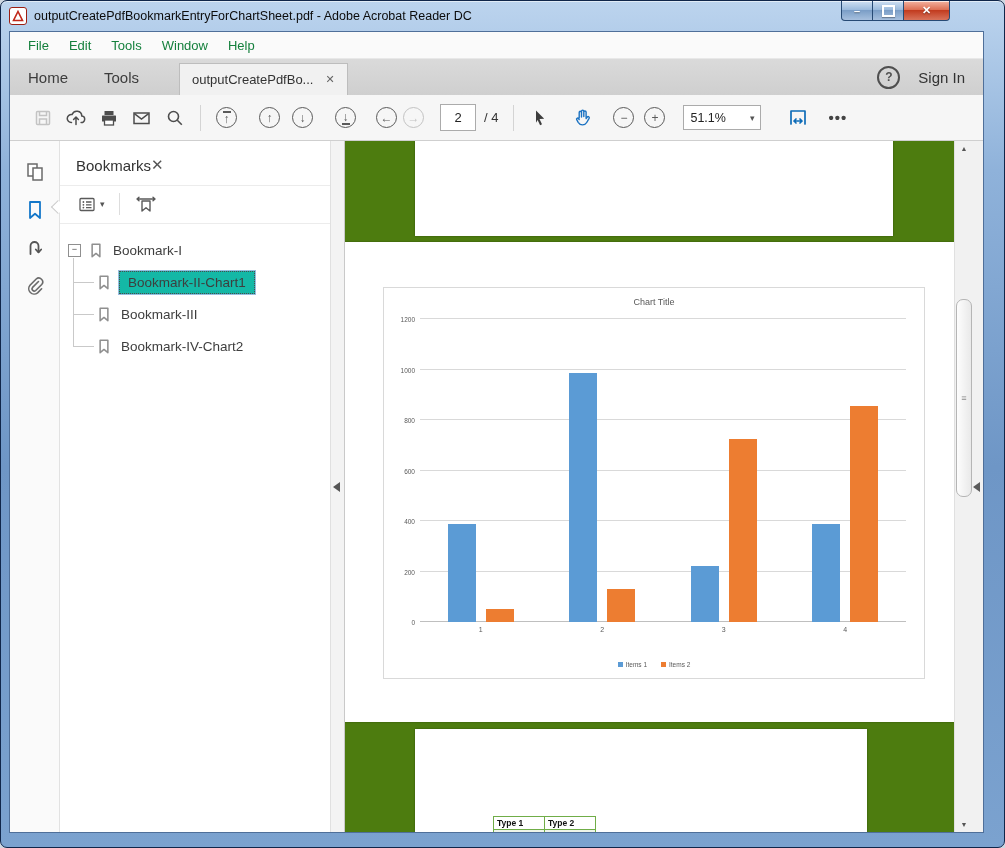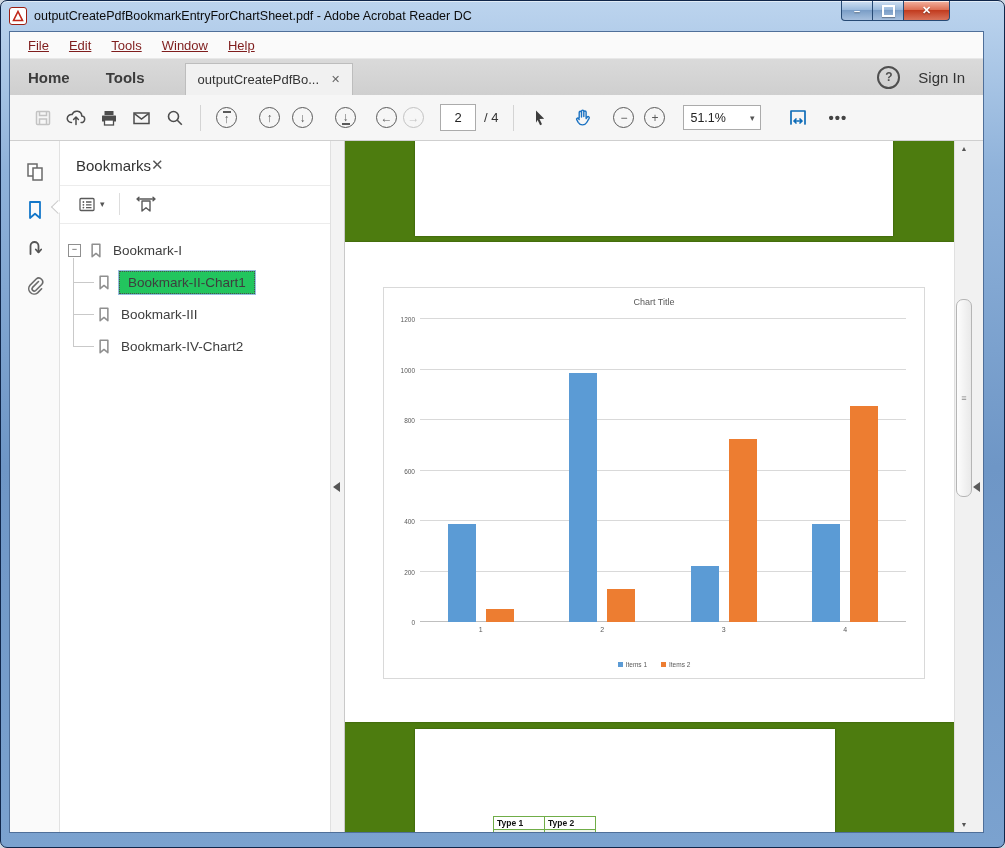--- a/index.html
+++ b/index.html
@@ -17,24 +17,24 @@
           background:linear-gradient(#cfe0f2,#9cbbdd 45%,#7b9ec7 50%,#a7c0de);box-shadow:inset 0 1px 0 rgba(255,255,255,.7);}
   .winbtn.min{width:30px;border-radius:0 0 0 4px;}
   .winbtn.max{width:30px;border-left:none;}
   .winbtn.close{width:45px;border-left:none;border-radius:0 0 4px 0;
           background:linear-gradient(#f3b3a1,#de7055 45%,#c23c20 50%,#d8735b);}
   .maxglyph{width:9px;height:8px;border:2px solid #fff;box-shadow:0 1px 1px rgba(0,0,0,.3);}
   
   .content{position:absolute;left:8px;top:30px;right:20px;bottom:14px;background:#fff;display:flex;flex-direction:column;overflow:hidden;border:1px solid #4f6f99;}
   
   .menubar{height:26px;background:#fafafa;display:flex;align-items:center;padding-left:8px;border-bottom:1px solid #e8e8e8;flex:0 0 auto;}
-  .menu-item{font-size:13px;color:#7f1d1d;padding:4px 10px;text-decoration:underline;}
+  .menu-item{font-size:13px;color:#15803d;padding:4px 10px;}
   
   .tabbar{height:36px;background:linear-gradient(#dadada,#cfcfcf);display:flex;align-items:center;position:relative;flex:0 0 auto;}
-  .tab-main{font-size:15px;font-weight:bold;color:#3c3c3c;padding:0 18px;}
+  .tab-main{font-size:15px;font-weight:normal;color:#3c3c3c;padding:0 18px;}
   .doc-tab{align-self:flex-end;height:31px;margin-left:22px;background:#f1f1f1;border:1px solid #bdbdbd;border-bottom:none;
            display:flex;align-items:center;gap:12px;padding:0 12px;font-size:13px;color:#333;}
   .tab-close{color:#666;font-size:11px;}
   .tabbar-right{position:absolute;right:18px;top:0;bottom:0;display:flex;align-items:center;gap:18px;}
   .q-circ{width:19px;height:19px;border:2px solid #4f4f4f;border-radius:50%;display:flex;align-items:center;justify-content:center;
           font-size:12px;font-weight:bold;color:#4f4f4f;}
   .signin{font-size:15px;font-weight:normal;color:#333;}
   
   .toolbar{height:45px;background:#f6f6f6;border-bottom:1px solid #cfcfcf;display:flex;align-items:center;padding-left:16px;flex:0 0 auto;}
   .tbtn{width:33px;height:34px;display:flex;align-items:center;justify-content:center;flex:0 0 auto;}
@@ -61,33 +61,33 @@
   .panel-close{color:#555;font-size:15px;}
   .panel-tools{display:flex;align-items:center;padding:7px 12px 8px 12px;border-top:1px solid #ececec;border-bottom:1px solid #ececec;}
   .ptool{display:flex;align-items:center;gap:3px;padding:0 6px;}
   .psep{width:1px;height:22px;background:#ddd;margin:0 8px;}
   .tree{position:relative;padding-top:10px;}
   .row{height:32px;display:flex;align-items:center;}
   .row.root{padding-left:8px;}
   .row.child{padding-left:36px;}
   .expander{width:11px;height:11px;border:1px solid #8f8f8f;background:#fff;font-size:9px;line-height:9px;text-align:center;color:#444;margin-right:7px;flex:0 0 auto;}
   .bm-label{font-size:13.5px;color:#3e3e3e;margin-left:9px;white-space:nowrap;}
-  .bm-label.selected{background:#22c55e;border:1px dotted #4a4a4a;box-shadow:0 0 0 1px #96bedf;padding:3px 8px;margin-left:7px;}
+  .bm-label.selected{background:#14b8a6;border:1px dotted #4a4a4a;box-shadow:0 0 0 1px #96bedf;padding:3px 8px;margin-left:7px;}
   .vline{position:absolute;left:13px;width:1px;background:#c9c9c9;}
   .hline{position:absolute;left:13px;width:21px;height:1px;background:#c9c9c9;}
   
   .splitter{width:13px;background:#f3f3f3;border-left:1px solid #e0e0e0;border-right:1px solid #c9c9c9;position:relative;flex:0 0 auto;}
   .tri-left{width:0;height:0;border:5px solid transparent;border-right:7px solid #555;border-left:none;}
   .splitter .tri-left{position:absolute;top:341px;left:2px;}
   
   .docarea{flex:1;background:#4d7c0f;position:relative;overflow:hidden;min-width:0;}
   .page{position:absolute;background:#fff;box-shadow:0 0 2px rgba(0,0,0,.35);}
   .page1{left:70px;top:0;width:478px;height:95px;}
   .page2{left:0;right:0;top:101px;height:480px;}
-  .page3{left:70px;top:588px;width:420px;bottom:-4px;}
+  .page3{left:70px;top:588px;width:452px;bottom:-4px;}
   
   .chartbox{position:absolute;left:38px;top:45px;width:540px;height:390px;border:1px solid #d9d9d9;background:#fff;}
   .chart-title{position:absolute;top:9px;left:0;right:0;text-align:center;font-size:9px;color:#595959;}
   .plot{position:absolute;left:36px;right:18px;top:31px;bottom:56px;}
   .gridline{position:absolute;left:0;right:0;height:1px;background:#d9d9d9;}
   .gridline.axis{background:#bfbfbf;}
   .ylabel{position:absolute;right:calc(100% + 5px);transform:translateY(50%);font-size:6.5px;color:#595959;}
   .groups{position:absolute;left:0;right:0;top:0;bottom:0;display:flex;}
   .group{flex:1;display:flex;align-items:flex-end;justify-content:center;gap:10px;}
   .cbar{width:28px;}

